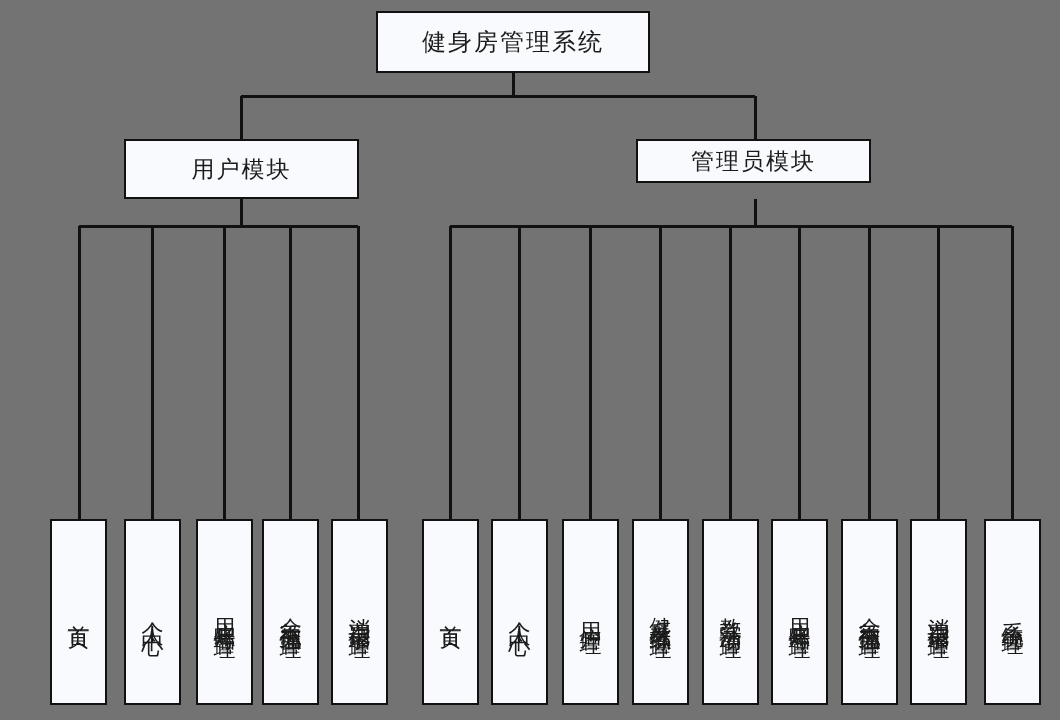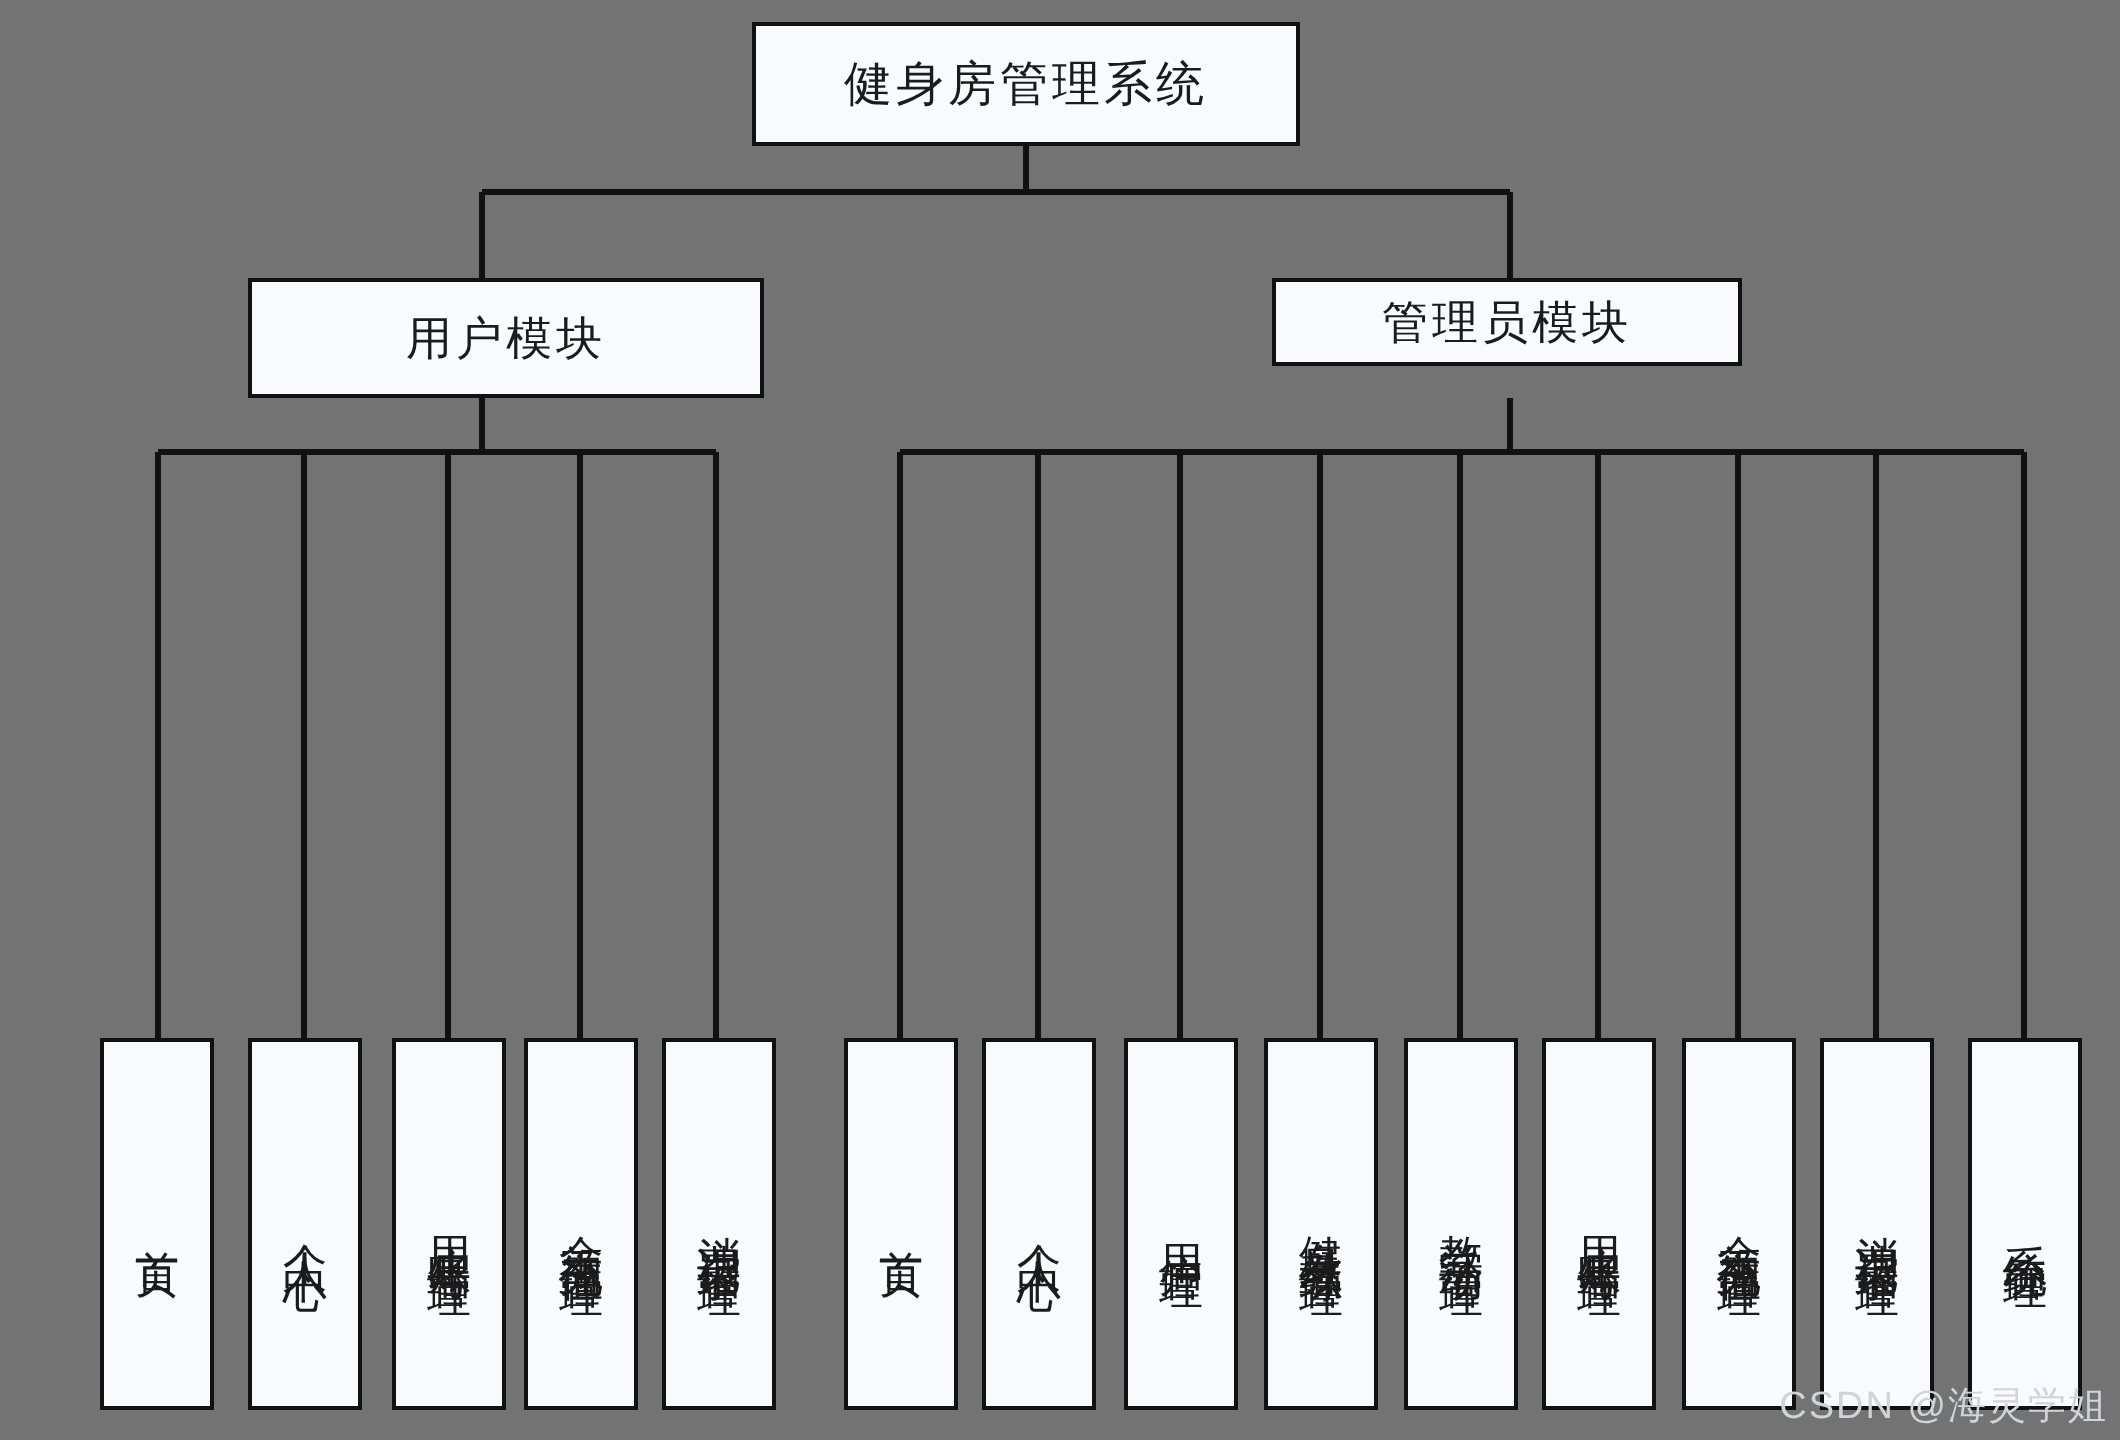--- a/index.html
+++ b/index.html
@@ -96,35 +96,34 @@
       <path d="M 730 226 L 730 519"></path>
       <path d="M 799 226 L 799 519"></path>
       <path d="M 869 226 L 869 519"></path>
       <path d="M 938 226 L 938 519"></path>
       <path d="M 1012 226 L 1012 519"></path>
     </g>
   </svg>
 
   <div class="node horiz root" style="left:376px; top:11px; width:274px; height:62px;">健身房管理系统</div>
 
-  <div class="node horiz" style="left:124px; top:139px; width:258px; height:60px;">用户模块</div>
+  <div class="node horiz" style="left:124px; top:139px; width:235px; height:60px;">用户模块</div>
 
   <div class="node vert" style="left:50px; top:519px; width:57px; height:186px;">首页</div>
   <div class="node vert" style="left:124px; top:519px; width:57px; height:186px;">个人中心</div>
   <div class="node vert" style="left:196px; top:519px; width:57px; height:186px;">用户账号管理</div>
   <div class="node vert" style="left:262px; top:519px; width:57px; height:186px;">余额充值管理</div>
   <div class="node vert" style="left:331px; top:519px; width:57px; height:186px;">消费记录管理</div>
 
   <div class="node horiz" style="left:636px; top:139px; width:235px; height:44px;">管理员模块</div>
 
   <div class="node vert" style="left:422px; top:519px; width:57px; height:186px;">首页</div>
   <div class="node vert" style="left:491px; top:519px; width:57px; height:186px;">个人中心</div>
   <div class="node vert" style="left:562px; top:519px; width:57px; height:186px;">用户管理</div>
   <div class="node vert" style="left:632px; top:519px; width:57px; height:186px;">健身教练管理</div>
   <div class="node vert" style="left:702px; top:519px; width:57px; height:186px;">教学活动管理</div>
   <div class="node vert" style="left:771px; top:519px; width:57px; height:186px;">用户账号管理</div>
   <div class="node vert" style="left:841px; top:519px; width:57px; height:186px;">余额充值管理</div>
   <div class="node vert" style="left:910px; top:519px; width:57px; height:186px;">消费记录管理</div>
   <div class="node vert" style="left:984px; top:519px; width:57px; height:186px;">系统管理</div>
 
-  <div class="watermark">CSDN @海灵学姐</div>
 
 </div>
 
 </body></html>

